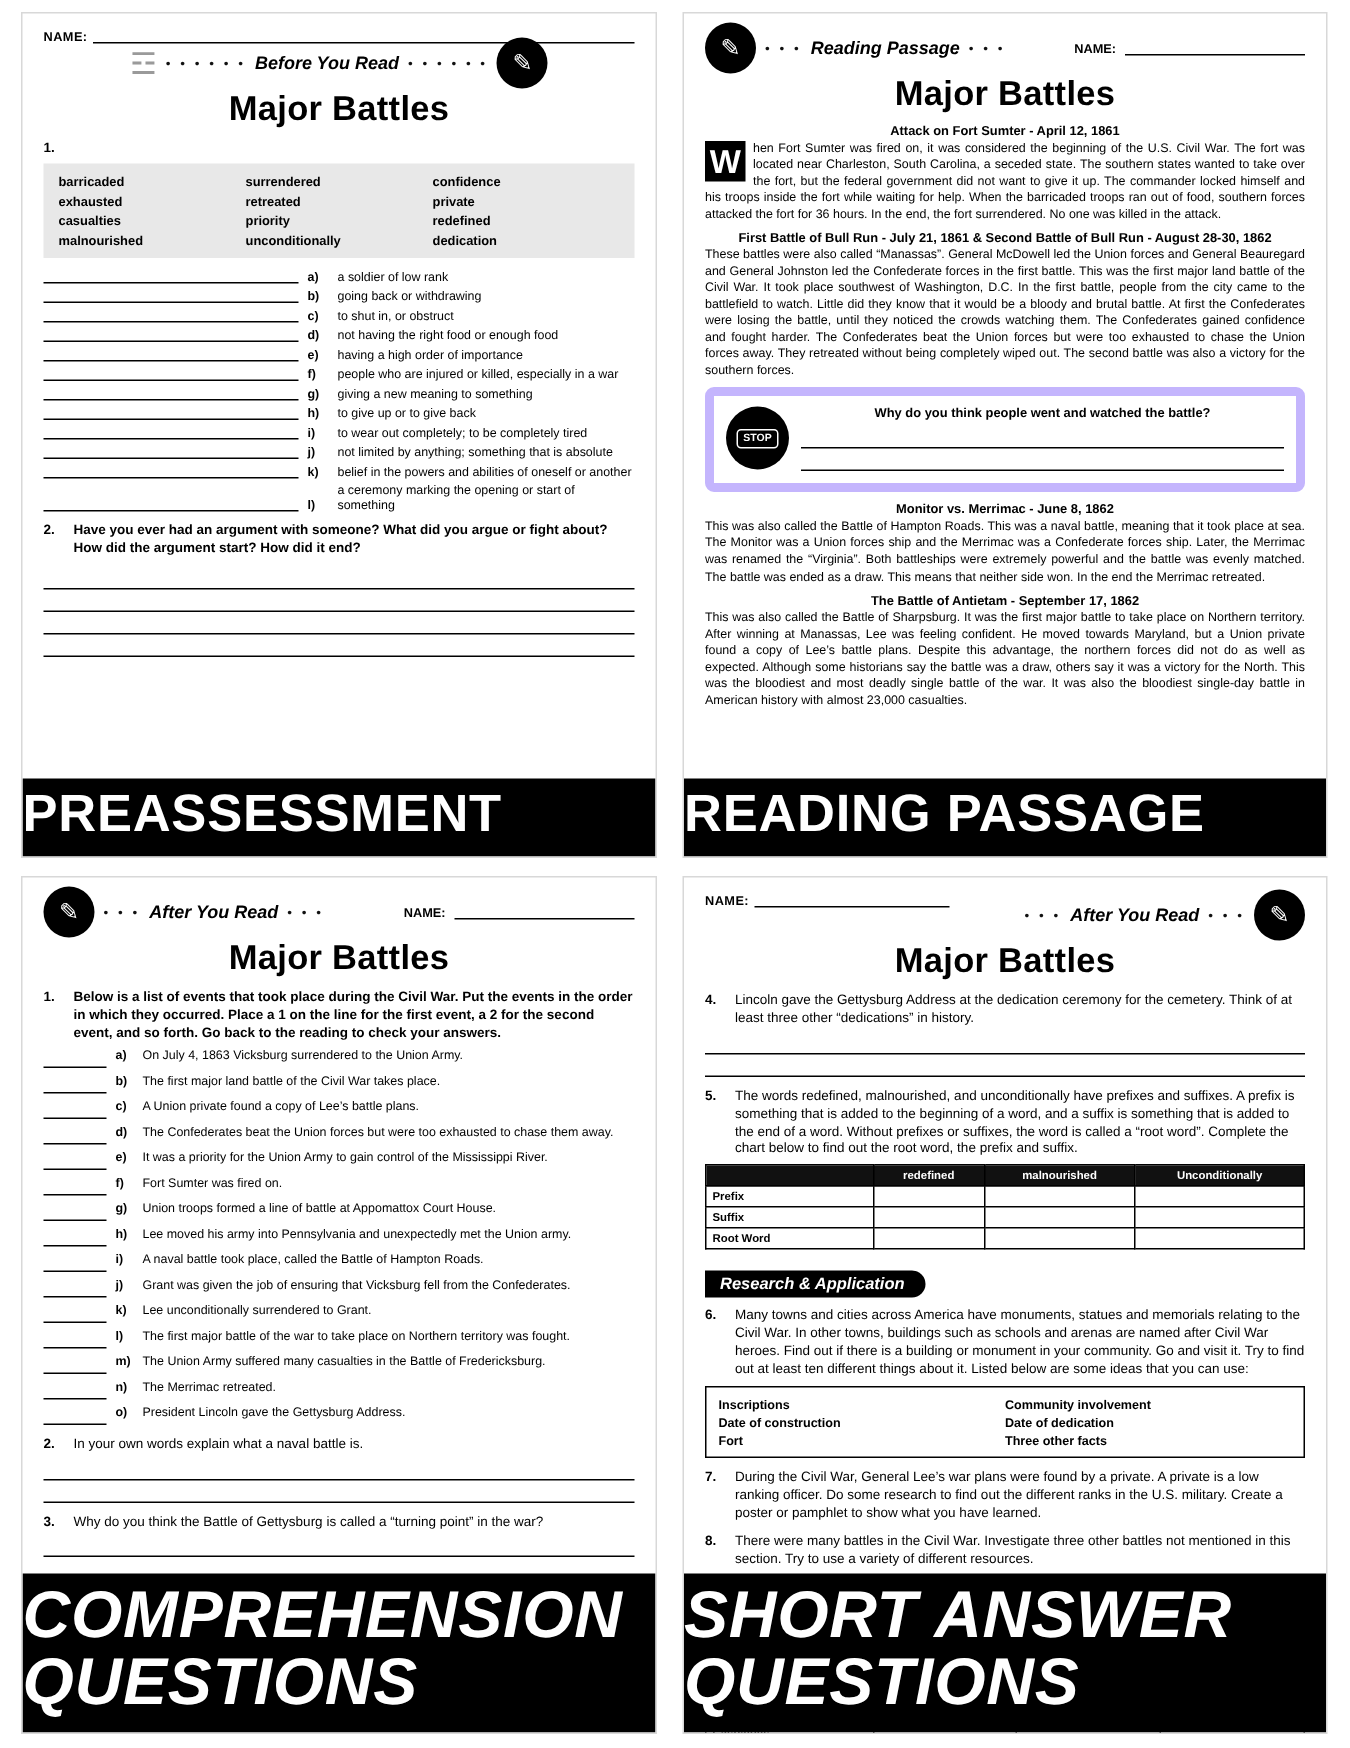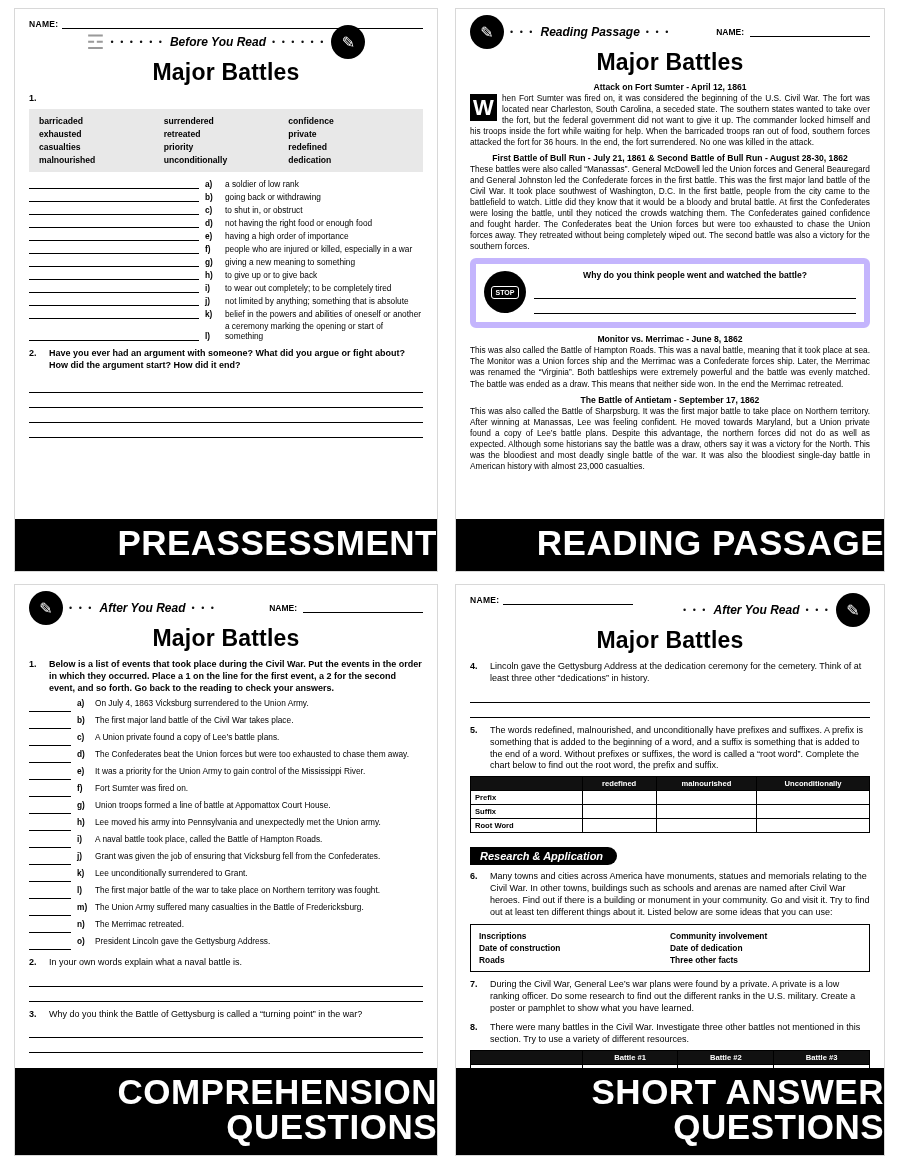--- a/index.html
+++ b/index.html
@@ -14,28 +14,28 @@
   .sheet {
     position: absolute;
     background: #fff;
     border: 1px solid #d8d8d8;
     overflow: hidden;
   }
   .page-body { padding: 10px 14px 4px 14px; }
   .banner {
     background: #000;
     color: #fff;
-    text-align: right;
+    text-align: left;
     font-weight: bold;
     letter-spacing: 0.5px;
     line-height: 1.02;
     padding: 6px 0 10px 0;
   }
   .banner.one { font-size: 35px; }
-  .banner.two { font-size: 35px; }
+  .banner.two { font-size: 44px; font-style: italic; }
 
   
   .name-line {
     font-size: 8.5px;
     font-weight: bold;
     letter-spacing: .3px;
     display: flex;
     align-items: flex-end;
     gap: 4px;
   }
@@ -550,21 +550,21 @@
 
     <div class="q" style="margin-top:2px;">
       <span class="num">6.</span>
       <span style="font-weight:normal">Many towns and cities across America have monuments, statues and memorials relating to the Civil War. In other towns, buildings such as schools and arenas are named after Civil War heroes. Find out if there is a building or monument in your community. Go and visit it. Try to find out at least ten different things about it. Listed below are some ideas that you can use:</span>
     </div>
 
     <div class="ideabox">
       <div>
         <div>Inscriptions</div>
         <div>Date of construction</div>
-        <div>Roads</div>
+        <div>Fort</div>
       </div>
       <div>
         <div>Community involvement</div>
         <div>Date of dedication</div>
         <div>Three other facts</div>
       </div>
     </div>
 
     <div class="q">
       <span class="num">7.</span>

